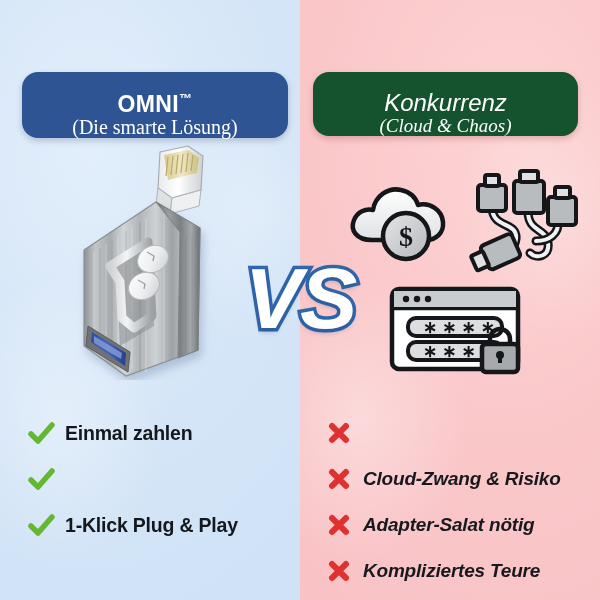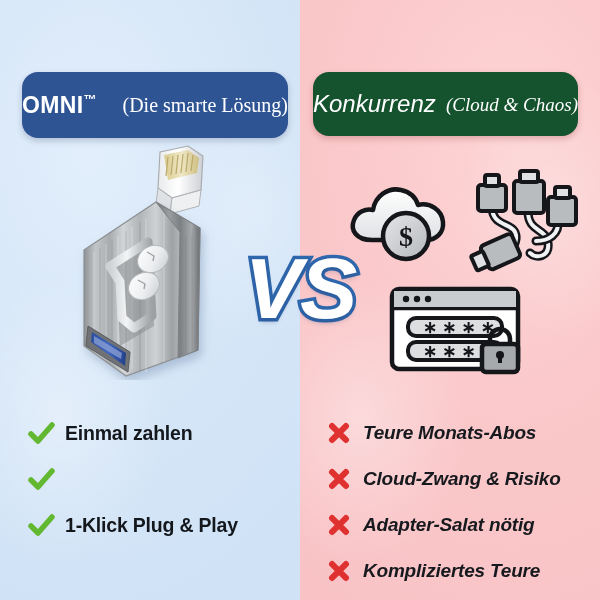--- a/index.html
+++ b/index.html
@@ -17,35 +17,35 @@
   .half.right{left:300px;background:
       radial-gradient(120% 90% at 70% 25%, #fdd3d4 0%, #fac7c9 55%, #f9c3c6 100%);}
   .half.left::after,.half.right::after{
     content:"";position:absolute;inset:0;
     background:radial-gradient(60% 40% at 20% 70%, rgba(255,255,255,.35), transparent 60%),
                radial-gradient(50% 35% at 85% 35%, rgba(255,255,255,.25), transparent 65%);
     pointer-events:none;
   }
 
   
-  .badge{position:absolute;display:flex;flex-direction:row;align-items:center;
-    justify-content:space-between;border-radius:16px;box-sizing:border-box;color:#fff;
+  .badge{position:absolute;display:flex;flex-direction:column;align-items:center;
+    justify-content:flex-end;border-radius:16px;box-sizing:border-box;color:#fff;
     text-align:center;line-height:1.05;}
   .badge-left{left:22px;top:72px;width:266px;height:66px;
     background:#2e5494;box-shadow:0 3px 6px rgba(20,40,80,.22);}
   .badge-right{left:313px;top:72px;width:265px;height:64px;
     background:#14532d;box-shadow:0 3px 6px rgba(120,20,20,.22);}
   .badge-title{font-size:23px;font-weight:bold;letter-spacing:.4px;}
   .badge-sub{font-size:20px;font-weight:400;margin-top:1px;font-family:Liberation Serif, serif;}
   .badge-right .badge-title{font-style:italic;font-weight:400;font-size:24px;letter-spacing:0;}
   .badge-right .badge-sub{font-style:italic;font-size:19px;}
   .tm{font-size:13px;vertical-align:super;font-weight:bold;}
 
   
-  .vs{position:absolute;left:236px;top:238px;width:128px;height:100px;
+  .vs{position:absolute;left:236px;top:248px;width:128px;height:100px;
       display:flex;align-items:center;justify-content:center;
       font-size:86px;font-weight:bold;font-style:italic;color:#ffffff;
       letter-spacing:-2px;line-height:1;
       -webkit-text-stroke:7px #2f67ad;
       paint-order:stroke fill;
       text-shadow:0 4px 5px rgba(40,70,120,.28);
       z-index:6;}
 
   
   .product{position:absolute;left:60px;top:140px;width:175px;height:240px;z-index:4;}
@@ -294,21 +294,20 @@
     </div>
   </div>
 
   <div class="list right">
     <div class="row">
       <span class="mark">
         <svg viewBox="0 0 30 30" width="26" height="26">
             <path d="M7 7 L23 23 M23 7 L7 23" fill="none" stroke="#e03131" stroke-width="7" stroke-linecap="round"></path>
           </svg>
       </span>
-      <span class="row-text">Teure Monats-Abos</span>
     </div>
     <div class="row">
       <span class="mark">
         <svg viewBox="0 0 30 30" width="26" height="26">
             <path d="M7 7 L23 23 M23 7 L7 23" fill="none" stroke="#e03131" stroke-width="7" stroke-linecap="round"></path>
           </svg>
       </span>
       <span class="row-text">Cloud-Zwang &amp; Risiko</span>
     </div>
     <div class="row">

